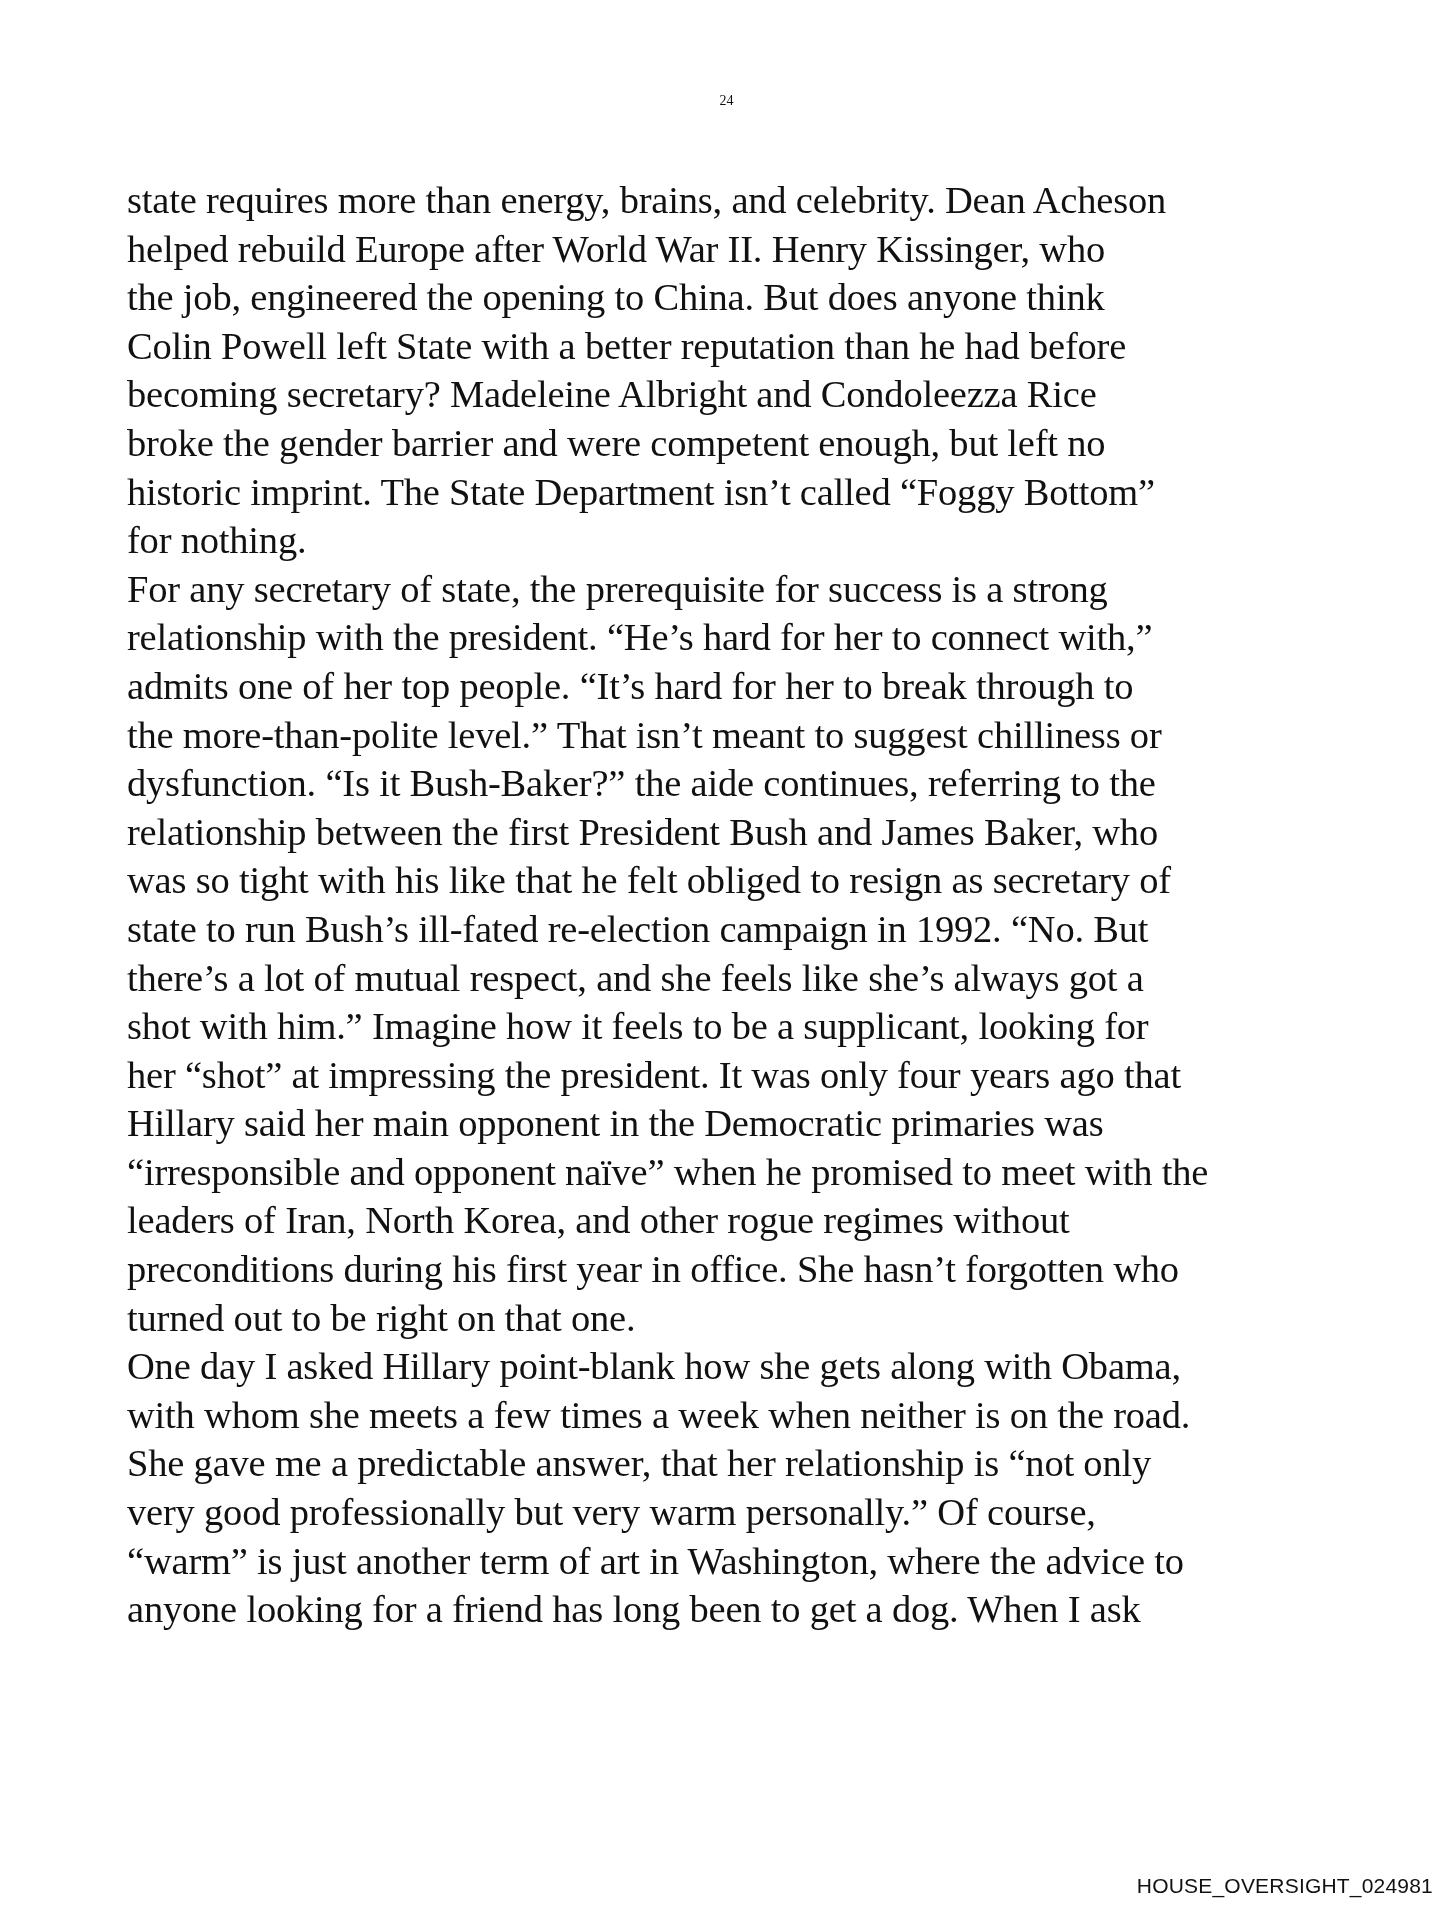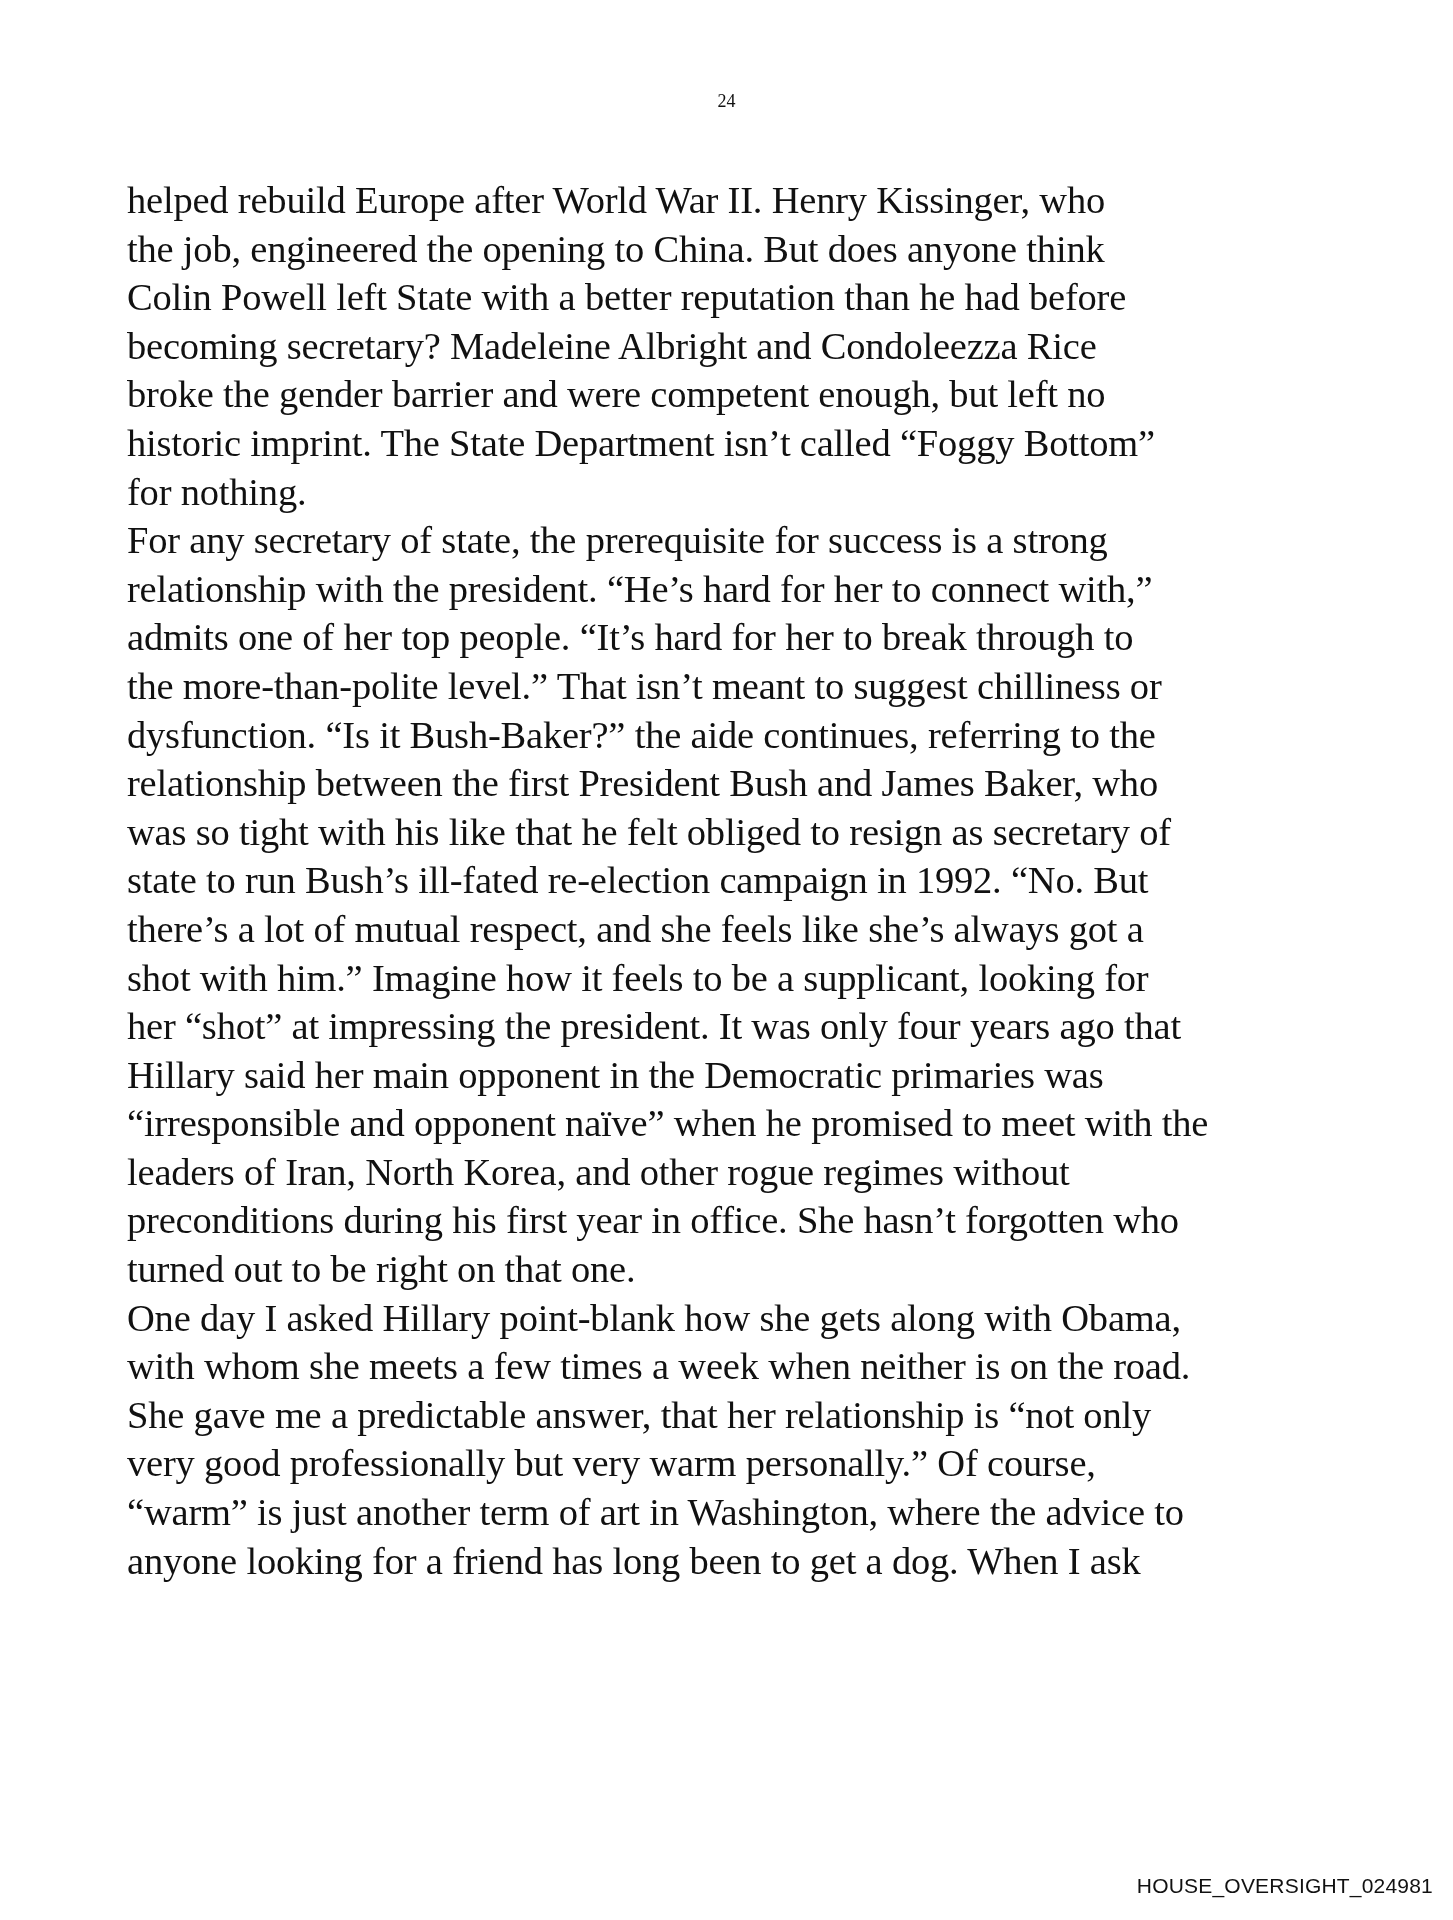--- a/index.html
+++ b/index.html
@@ -14,21 +14,21 @@
     overflow: hidden;
     color: #111111;
   }
   .page-number {
     position: absolute;
     top: 88px;
     left: 0;
     width: 1453px;
     text-align: center;
     font-family: "Liberation Serif", serif;
-    font-size: 18px;
+    font-size: 14px;
     line-height: 26px;
   }
   .body-text {
     position: absolute;
     top: 176px;
     left: 127px;
     width: 1240px;
     font-family: "Liberation Serif", serif;
     font-size: 38.5px;
     line-height: 48.6px;
@@ -48,20 +48,21 @@
     letter-spacing: 0.2px;
   }
 </style>
 </head>
 <body>
 
 <div class="page-number">24</div>
 
 <div class="body-text">
   <div class="paragraph">
+    <span class="line">state requires more than energy, brains, and celebrity. Dean Acheson</span>
     <span class="line">helped rebuild Europe after World War II. Henry Kissinger, who</span>
     <span class="line">the job, engineered the opening to China. But does anyone think</span>
     <span class="line">Colin Powell left State with a better reputation than he had before</span>
     <span class="line">becoming secretary? Madeleine Albright and Condoleezza Rice</span>
     <span class="line">broke the gender barrier and were competent enough, but left no</span>
     <span class="line">historic imprint. The State Department isn’t called “Foggy Bottom”</span>
     <span class="line">for nothing.</span>
   </div>
   <div class="paragraph">
     <span class="line">For any secretary of state, the prerequisite for success is a strong</span>

